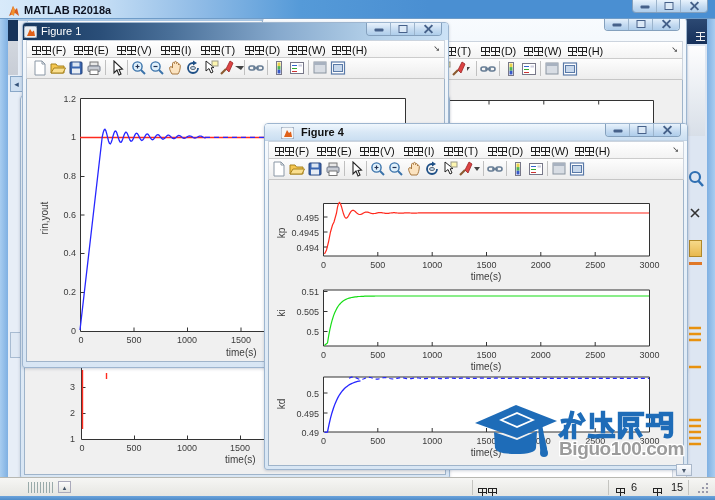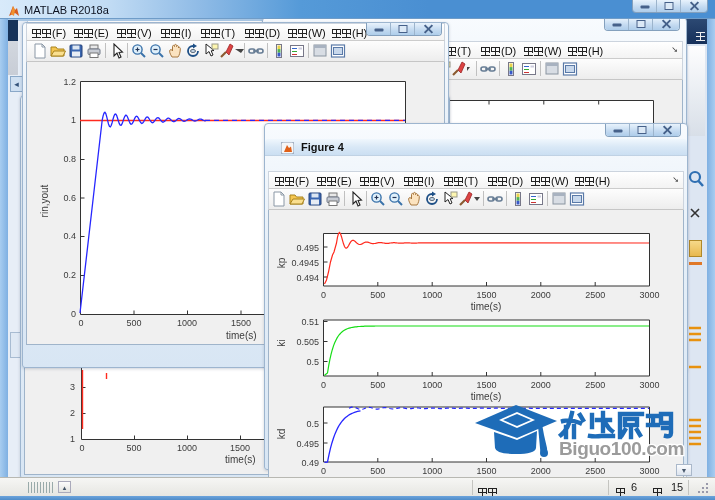--- a/index.html
+++ b/index.html
@@ -218,20 +218,27 @@
    <text class="tick" x="57" y="111" text-anchor="middle">0</text>
    <text class="tick" x="109" y="111" text-anchor="middle">500</text>
    <text class="tick" x="162" y="111" text-anchor="middle">1000</text>
    <text class="tick" x="215" y="111" text-anchor="middle">1500</text>
    <text class="alab" x="200" y="123" text-anchor="start">time(s)</text>
   </svg>
  </div>
 </div>
 
 <div class="win" style="left:22px;top:22px;width:427px;height:346px">
+ <div class="tbar" style="background:linear-gradient(90deg,#17375e 0%,#2a4e78 18%,#4a7099 35%,#86a9cd 60%,#b8d4ec 85%,#cce2f6 100%);margin:0 -3px;border-radius:3px 3px 0 0;height:17px">
+  <svg style="left:1px;top:3px" width="13" height="12" viewBox="0 0 13 12">
+        <rect x="0" y="0" width="13" height="12" rx="2" fill="#e8eef4" stroke="#7a8ba0" stroke-width="1"></rect>
+        <path d="M3 10 L6 3 L8 6 L10 4.5 L11 10 Z" fill="#e06018"></path>
+      </svg>
+  <span class="abs mtxt" style="left:18px;top:2px;color:#fff">Figure 1</span>
+ </div>
  <div class="menubar">
   <span class="mi" style="left:5px"><span class="c"></span><span class="c"></span>(F)</span>
   <span class="mi" style="left:47px"><span class="c"></span><span class="c"></span>(E)</span>
   <span class="mi" style="left:90px"><span class="c"></span><span class="c"></span>(V)</span>
   <span class="mi" style="left:134px"><span class="c"></span><span class="c"></span>(I)</span>
   <span class="mi" style="left:174px"><span class="c"></span><span class="c"></span>(T)</span>
   <span class="mi" style="left:218px"><span class="c"></span><span class="c"></span>(D)</span>
   <span class="mi" style="left:261px"><span class="c"></span><span class="c"></span>(W)</span>
   <span class="mi" style="left:305px"><span class="c"></span><span class="c"></span>(H)</span>
   <span class="mi" style="right:4px;font-size:8px;color:#333">↘</span>
@@ -358,21 +365,21 @@
       <div class="b">
         <i class="i-max"></i>
       </div>
       <div class="b" style="width:26px">
         <i class="i-cls"></i>
       </div>
  </div>
 </div>
 
 <div class="win" style="left:264px;top:123px;width:424px;height:347px">
- <div class="tbar" style="background:linear-gradient(#f0f7fd,#d9e8f6 50%,#cbdff2);margin:15px -3px;border-radius:3px 3px 0 0;height:17px;border-bottom:1px solid #c0d2e4">
+ <div class="tbar" style="background:linear-gradient(#f0f7fd,#d9e8f6 50%,#cbdff2);margin:0 -3px;border-radius:3px 3px 0 0;height:17px;border-bottom:1px solid #c0d2e4">
   <svg style="left:16px;top:3px" width="13" height="12" viewBox="0 0 13 12">
         <rect x="0" y="0" width="13" height="12" rx="2" fill="#f4f6f8" stroke="#8a9ab0" stroke-width="1"></rect>
         <path d="M3 10 L6 3 L8 6 L10 4.5 L11 10 Z" fill="#e06018"></path>
       </svg>
   <span class="abs mtxt" style="left:36px;top:2px;color:#111;font-weight:bold">Figure 4</span>
  </div>
  <div class="menubar">
   <span class="mi" style="left:6px"><span class="c"></span><span class="c"></span>(F)</span>
   <span class="mi" style="left:48px"><span class="c"></span><span class="c"></span>(E)</span>
   <span class="mi" style="left:91px"><span class="c"></span><span class="c"></span>(V)</span>
@@ -583,21 +590,21 @@
   </g>
  </g>
  <text x="87" y="65" font-family="Liberation Sans,sans-serif" font-size="19" font-weight="bold" fill="#9b9b9b" stroke="#ffffff" stroke-width="2.6" paint-order="stroke" letter-spacing="-0.4">Biguo100.com</text>
 </svg>
 
 <div class="abs" style="left:0;top:0;width:715px;height:19px;background:linear-gradient(90deg,#d8eafa 0%,#c2dcf4 15%,#8fbbe6 28%,#559ad8 42%,#4a8fd2 60%,#4a8fd2 100%);border-bottom:1px solid #6f9cc8"></div>
 <svg class="abs" style="left:8px;top:4px" width="12" height="13" viewBox="0 0 12 13">
  <path d="M1 12 L5 2 L7 6 L9 4 L11 12 L7 9 Z" fill="#d85c20"></path>
  <path d="M5 2 L7 6 L6 12 L3 10 Z" fill="#f0922e"></path>
 </svg>
-<div class="abs mtxt" style="left:24px;top:4px;color:#0d1220;font-weight:normal">MATLAB R2018a</div>
+<div class="abs mtxt" style="left:24px;top:4px;color:#0d1220;font-weight:bold">MATLAB R2018a</div>
 <div class="btngrp" style="left:632px;top:0">
  <div class="b">
       <i class="i-min"></i>
     </div>
     <div class="b">
       <i class="i-max"></i>
     </div>
     <div class="b" style="width:26px">
       <i class="i-cls"></i>
     </div>

